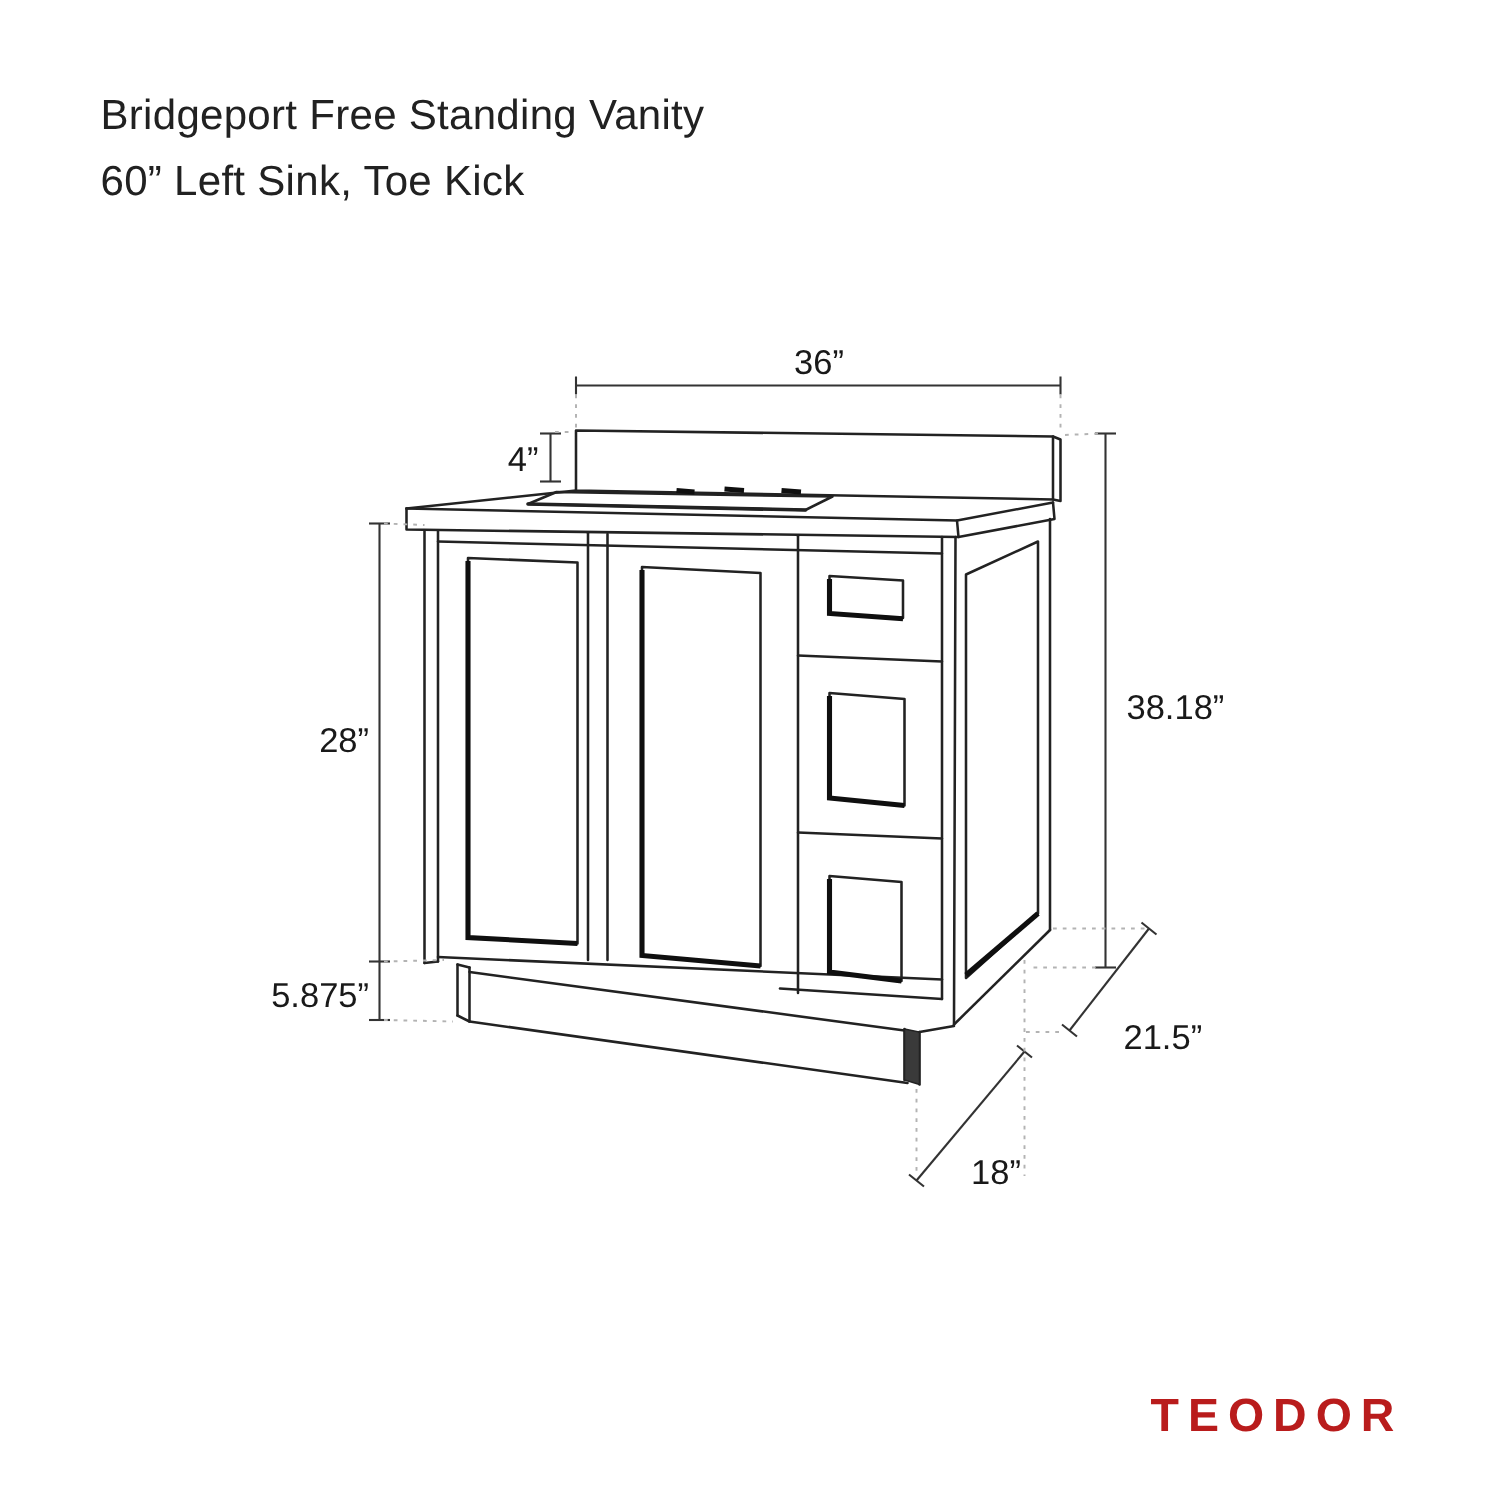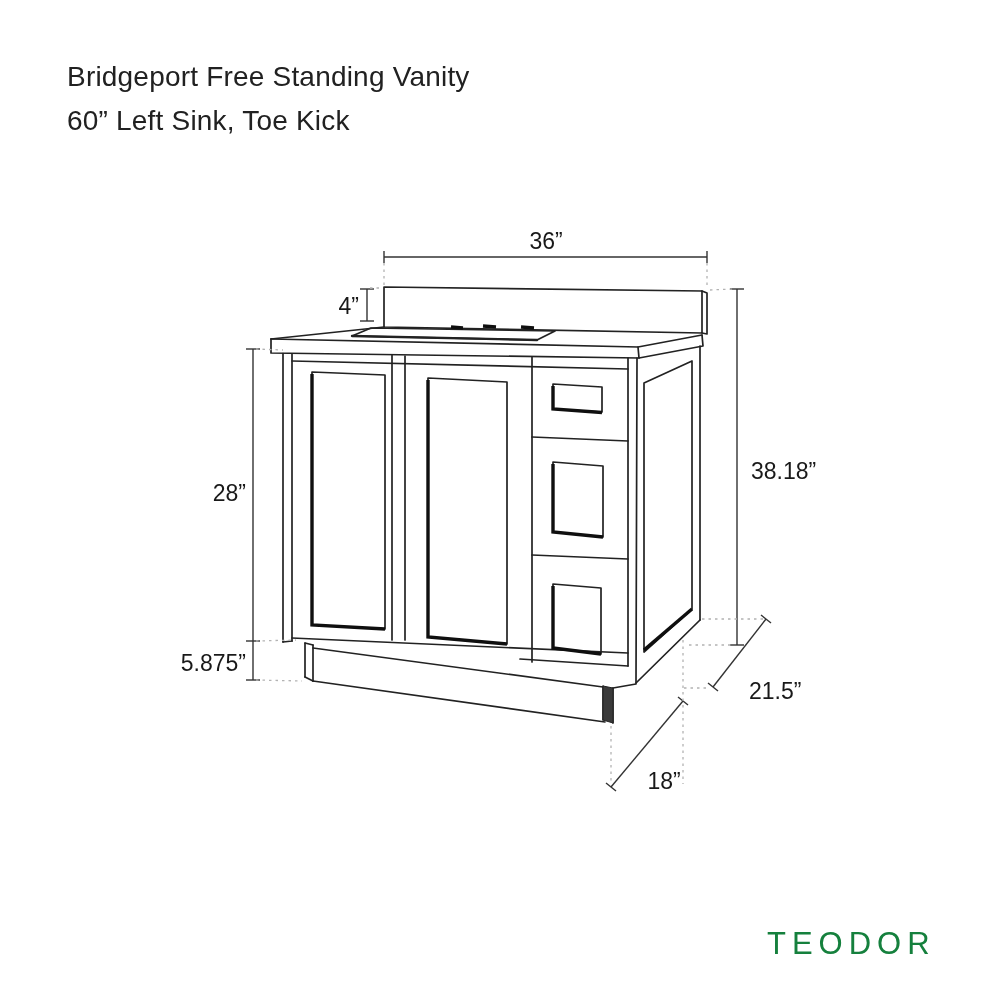--- a/index.html
+++ b/index.html
@@ -1,21 +1,21 @@
 <!DOCTYPE html>
 <html><head>
 <meta charset="utf-8">
 <style>
   html,body{margin:0;padding:0;background:#fff;}
   #stage{position:relative;width:1000px;height:1000px;background:#ffffff;overflow:hidden;
          font-family:"Liberation Sans",sans-serif;padding-left:36px;}
   #title{position:absolute;left:67px;top:55px;font-size:28px;line-height:44px;
          color:#212121;font-weight:400;letter-spacing:0.2px;}
   #brand{position:absolute;left:767px;top:926px;font-size:31px;letter-spacing:6px;
-         color:#15803d;font-weight:400;}
+         color:#b91c1c;font-weight:700;}
   svg{position:absolute;left:0;top:0;}
   .ln{stroke:#222;stroke-width:1.7;fill:none;stroke-linecap:round;stroke-linejoin:round;}
   .shadow{stroke:#0f0f0f;stroke-width:3.4;fill:none;stroke-linecap:butt;}
   .dim{stroke:#333;stroke-width:1.4;fill:none;stroke-linecap:butt;}
   .dash{stroke:#b3b3b3;stroke-width:1.3;fill:none;stroke-dasharray:2.5 4;}
   .dimtext{fill:#191919;font-family:"Liberation Sans",sans-serif;font-size:23px;}
 </style>
 </head>
 <body>
 

